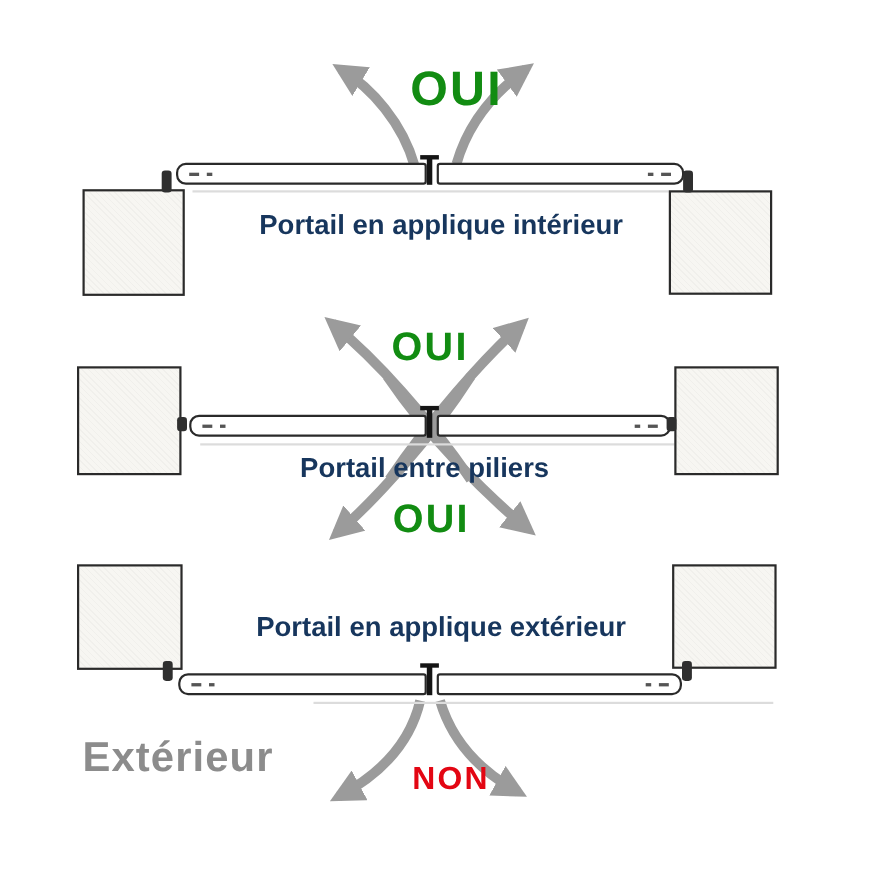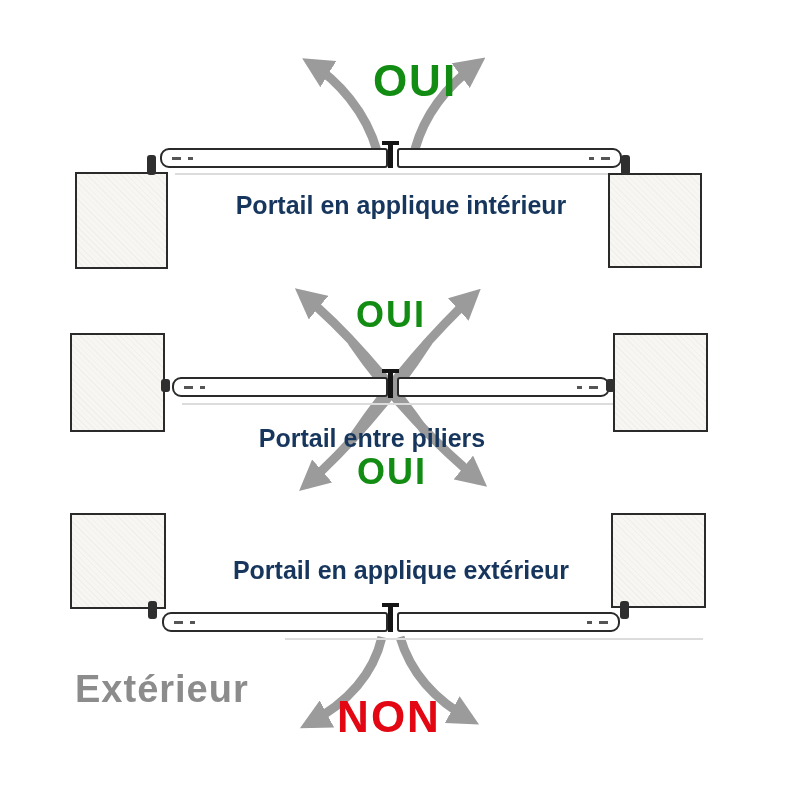--- a/index.html
+++ b/index.html
@@ -20,28 +20,28 @@
 
   .verdict{
     position:absolute;z-index:3;font-weight:bold;white-space:nowrap;
     transform:translateX(-50%);letter-spacing:2px;
   }
   .yes{color:var(--verdict_yes,#128c12);}
   .no{color:var(--verdict_no,#e30613);}
   .v-top1{left:415px;top:56px;font-size:44px;}
   .v-top2{left:391px;top:294px;font-size:36px;}
   .v-bot2{left:392px;top:451px;font-size:36px;}
-  .v-bot3{left:389px;top:692px;font-size:44px;}
+  .v-bot3{left:410px;top:692px;font-size:29px;}
 
   .caption{
     position:absolute;z-index:3;font-weight:bold;font-size:25px;
     color:var(--caption,#17365d);white-space:nowrap;transform:translateX(-50%);
   }
   .cap1{left:401px;top:191px;}
-  .cap2{left:372px;top:412px;margin-top:12px;}
+  .cap2{left:386px;top:412px;}
   .cap3{left:401px;top:556px;}
 
   .pillar{
     position:absolute;z-index:2;
     background:
       repeating-linear-gradient(45deg,rgba(120,120,120,0.05) 0 1px,transparent 1px 4px),
       var(--pillar_fill,#f7f6f2);
     border:2px solid var(--outline,#2a2a2a);
     box-sizing:border-box;
   }

